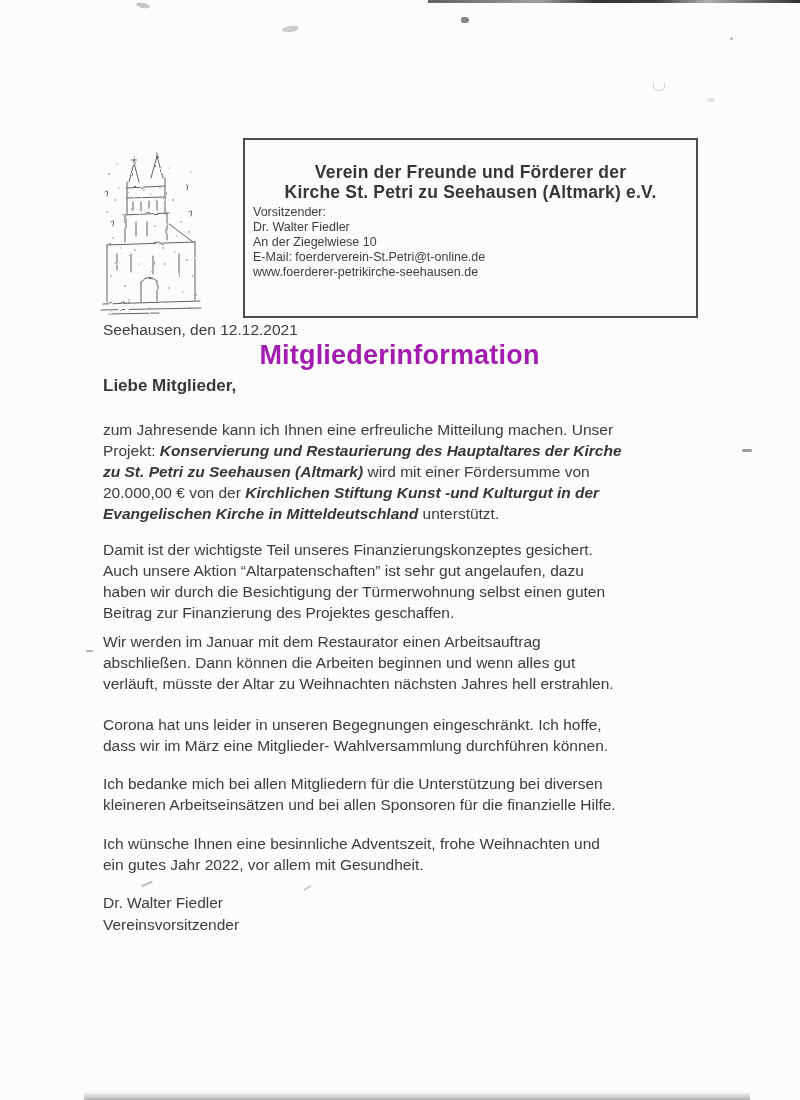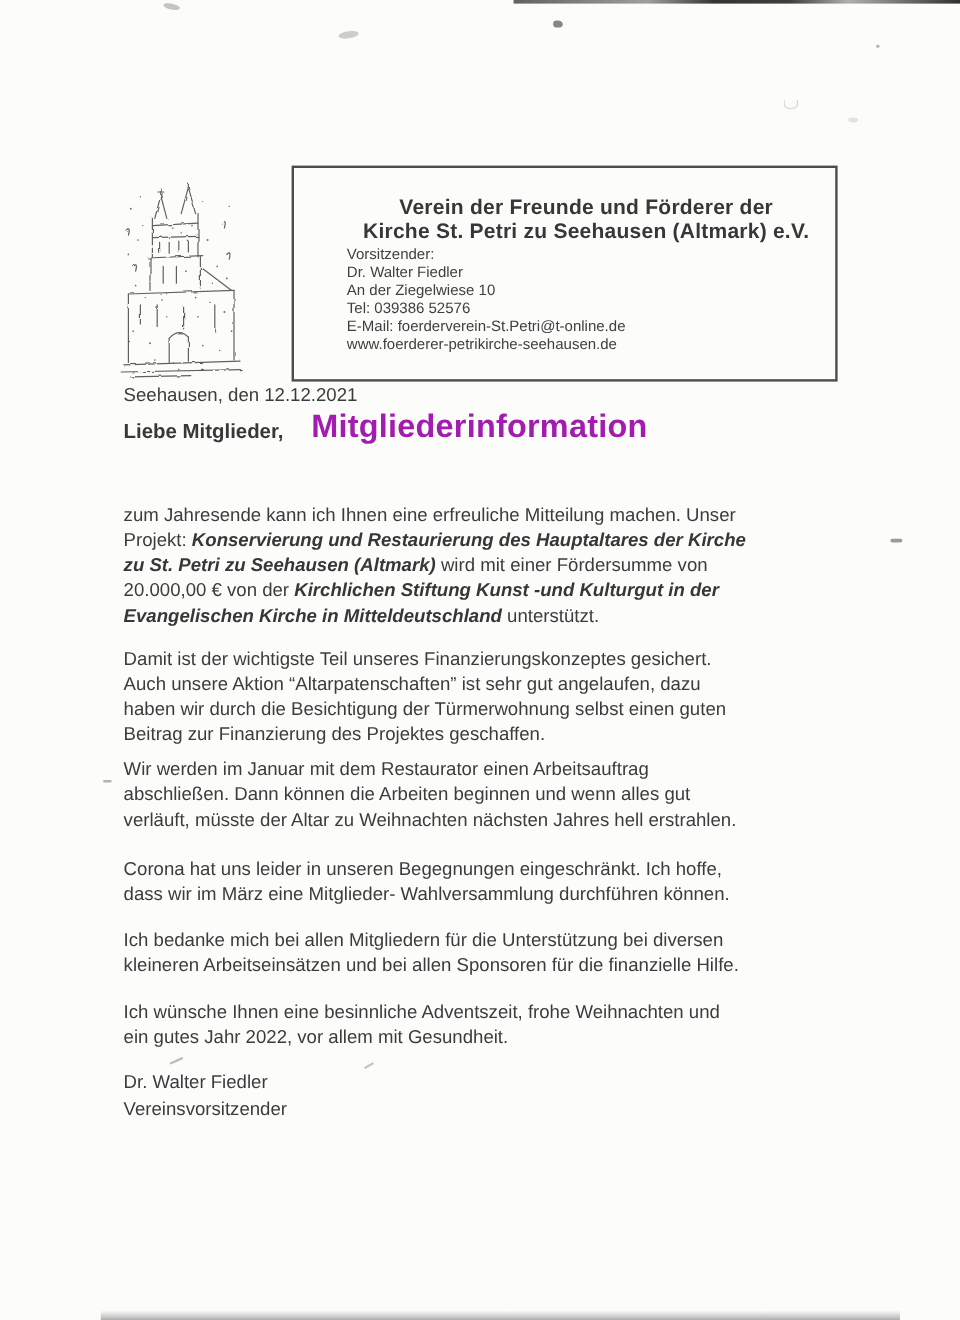--- a/index.html
+++ b/index.html
@@ -27,36 +27,36 @@
   .speck-e { left:730px; top:37px; width:3px; height:3px; background:#b8b8b8; }
   .speck-f { left:136px; top:3px; width:14px; height:5px; background:#c4c4c4; border-radius:50%; transform:rotate(12deg); }
   .speck-g { left:141px; top:883px; width:12px; height:2px; background:#bdbdbd; transform:rotate(-24deg); border-radius:2px; }
   .speck-h { left:303px; top:887px; width:9px; height:2px; background:#c6c6c6; transform:rotate(-30deg); border-radius:2px; }
   .speck-i { left:86px; top:650px; width:7px; height:2px; background:#b2b2b2; border-radius:2px; }
   .speck-j { left:707px; top:98px; width:8px; height:4px; background:#e2e2e1; border-radius:50%; }
   
   .logo { position:absolute; left:99px; top:152px; }
   .letterhead-box {
     position:absolute; left:243px; top:138px; width:455px; height:180px;
-    border:2px solid #4c4c4c; box-sizing:border-box;padding-left:36px;
+    border:2px solid #4c4c4c; box-sizing:border-box;
   }
   .org-title {
     margin-top:22px; text-align:center;
     font-weight:bold; font-size:17.5px; line-height:20px; color:#373737;
     letter-spacing:.2px;
   }
   .address-block { margin:3px 0 0 8px; font-size:12.5px; line-height:15px; color:#404040; }
   .address-block div { white-space:nowrap; }
   
   .dateline { position:absolute; left:103px; top:321px; font-size:15.5px; }
   .main-title {
     position:absolute; left:103px; top:340px; width:593px; text-align:center;
     font-size:27px; font-weight:bold; color:#a21caf; letter-spacing:.2px;
   }
-  .salutation { position:absolute; left:103px; top:350px; font-size:17px; font-weight:bold; color:#383838; }
+  .salutation { position:absolute; left:103px; top:376px; font-size:17px; font-weight:bold; color:#383838; }
   .para {
     position:absolute; left:103px; width:620px;
     font-size:15.5px; line-height:21px; white-space:pre-line; color:#3c3c3c;
   }
   .p1 { top:419px; } .p2 { top:539px; } .p3 { top:631px; }
   .p4 { top:714px; } .p5 { top:773px; } .p6 { top:833px; }
   .emph { font-weight:bold; font-style:italic; color:#373737;margin-top:16px; }
   .closing-block { position:absolute; left:103px; top:892px; font-size:15.5px; line-height:22px; }
 </style>
 </head>
@@ -156,21 +156,20 @@
 
   <div class="letterhead-box">
     <div class="org-title">
       <div>Verein der Freunde und Förderer der</div>
       <div>Kirche St. Petri zu Seehausen (Altmark) e.V.</div>
     </div>
     <div class="address-block">
       <div>Vorsitzender:</div>
       <div>Dr. Walter Fiedler</div>
       <div>An der Ziegelwiese 10</div>
-      <div>Tel: 039386 52576</div>
       <div>E-Mail: foerderverein-St.Petri@t-online.de</div>
       <div>www.foerderer-petrikirche-seehausen.de</div>
     </div>
   </div>
 
   <div class="dateline">Seehausen, den 12.12.2021</div>
   <div class="main-title">Mitgliederinformation</div>
   <div class="salutation">Liebe Mitglieder,</div>
 
   <div class="para p1"><span>zum Jahresende kann ich Ihnen eine erfreuliche Mitteilung machen. Unser

